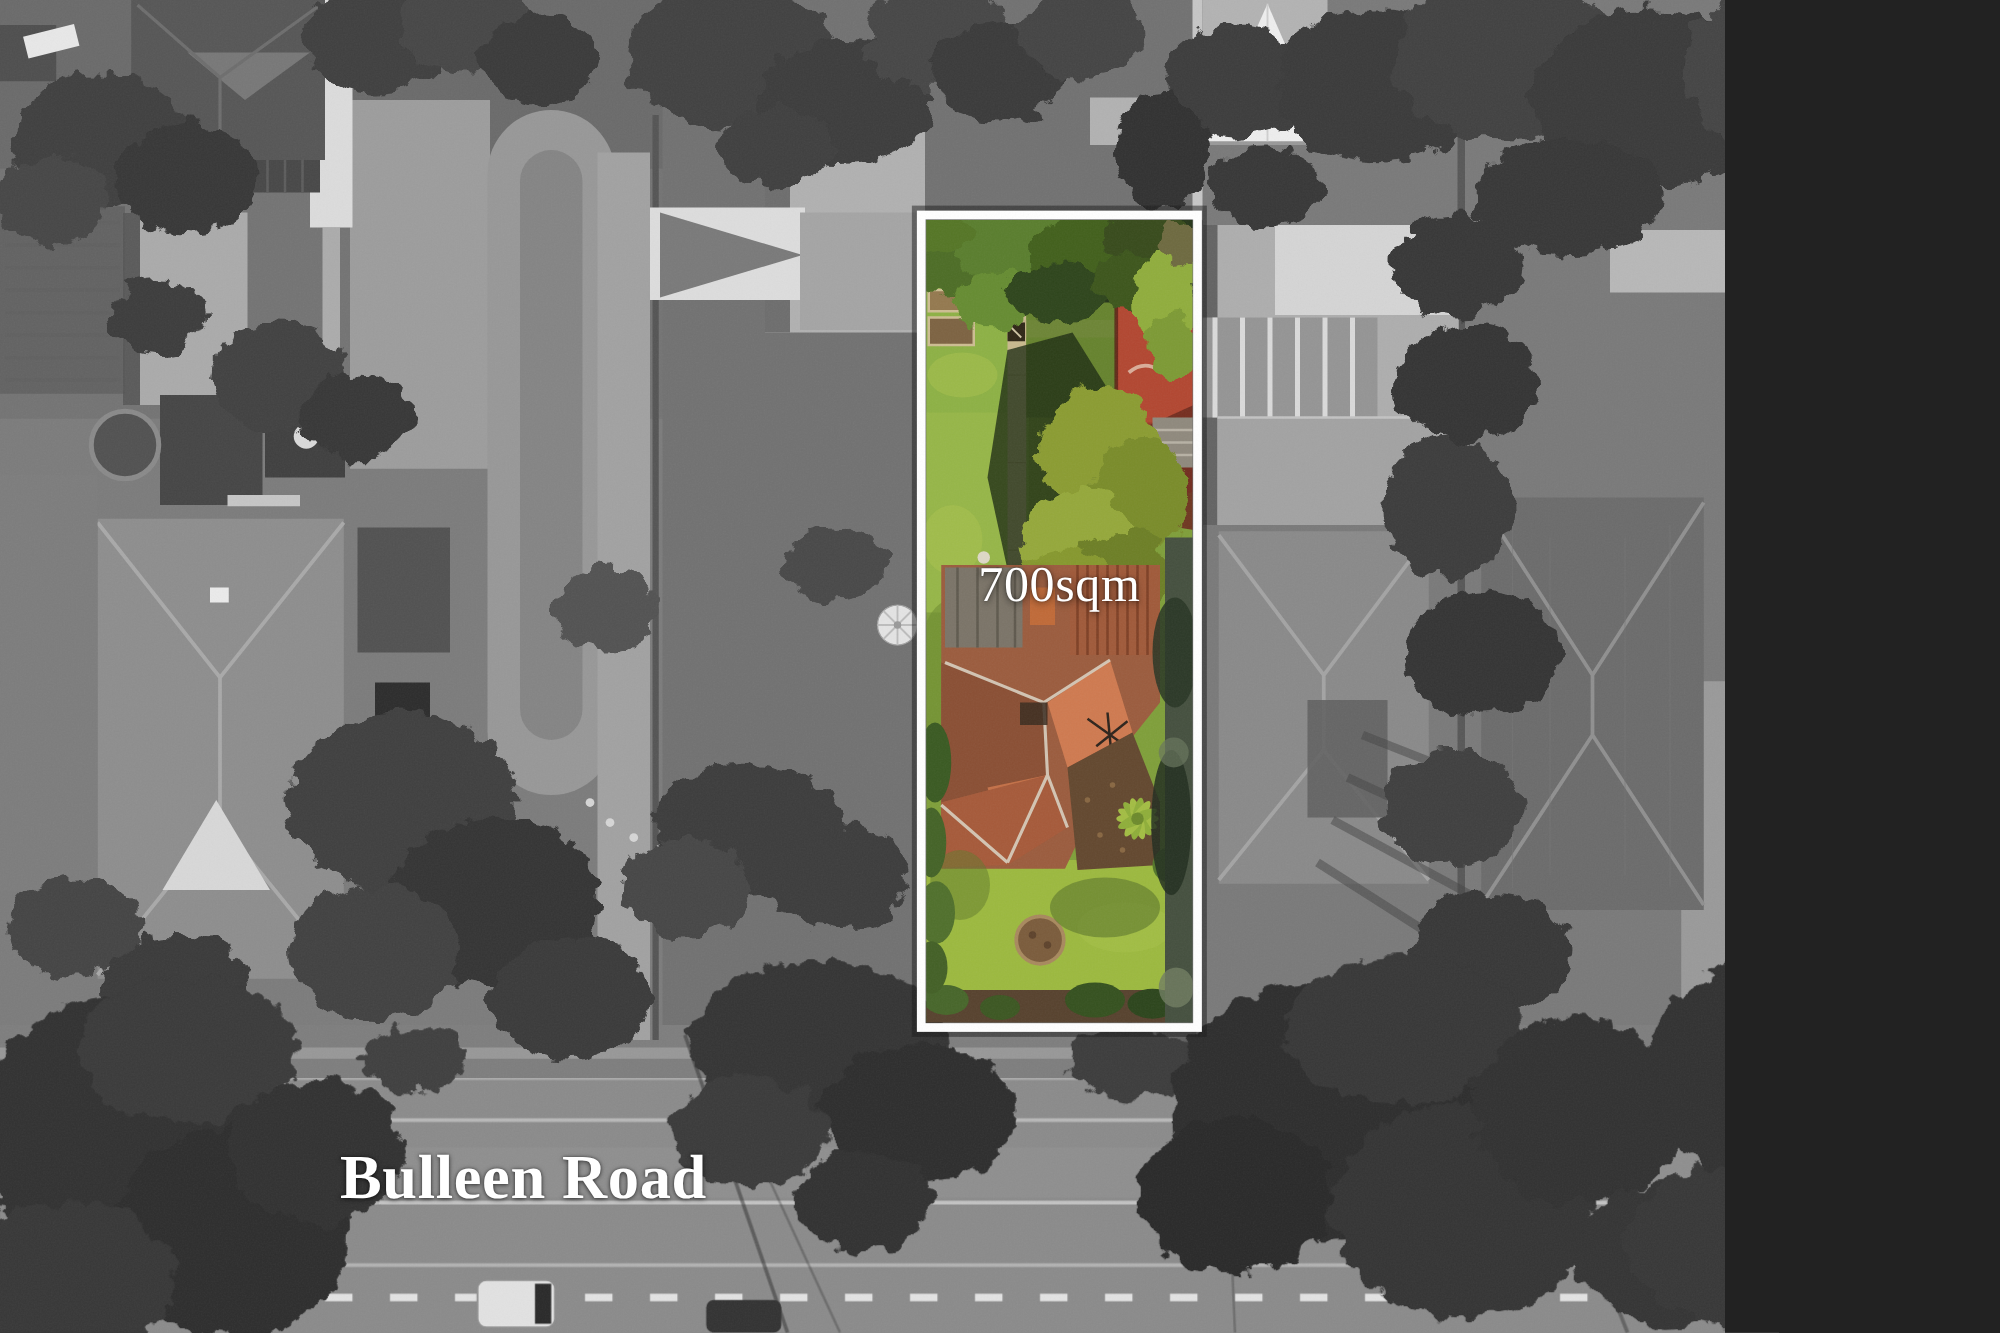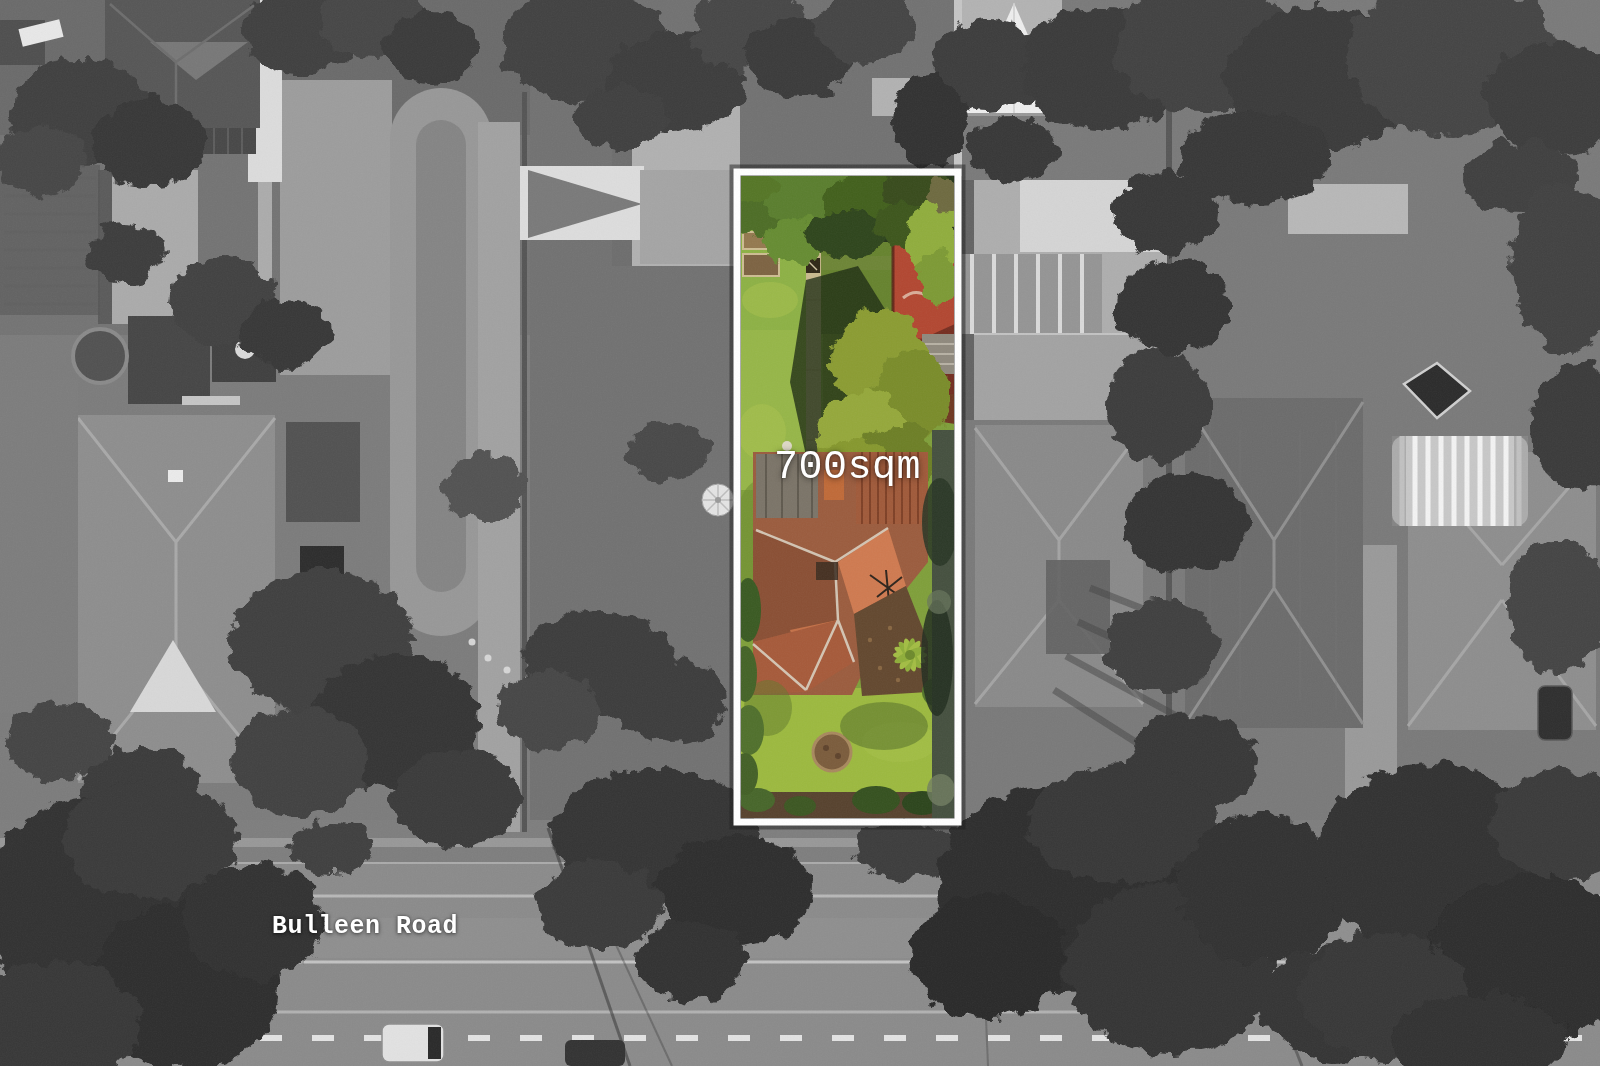--- a/index.html
+++ b/index.html
@@ -1,23 +1,23 @@
 <!DOCTYPE html>
 <html><head>
 <meta charset="utf-8">
 <style>
   html,body{margin:0;padding:0;background:#222;}
-  .scene{position:relative;width:1600px;height:1066px;overflow:hidden;background:#747474;
-         font-family:Liberation Mono, monospace;}
+  .scene{position:relative;width:1380px;height:1066px;overflow:hidden;background:#747474;
+         font-family:Liberation Serif, serif;}
   .scene svg{position:absolute;left:0;top:0;}
   .overlay-label{position:absolute;color:#fff;white-space:nowrap;}
   .lot-label{left:737px;top:449px;width:221px;text-align:center;font-size:40px;line-height:38px;
              font-weight:500;letter-spacing:.5px;
              text-shadow:0 1px 6px rgba(0,0,0,.55),0 0 2px rgba(0,0,0,.4);}
-  .road-label{left:272px;top:912px;font-size:25px;font-weight:700;letter-spacing:.5px;
+  .road-label{left:272px;top:912px;font-size:50px;font-weight:700;letter-spacing:.5px;
               text-shadow:0 1px 4px rgba(0,0,0,.6),0 0 2px rgba(0,0,0,.35);}
 </style>
 </head>
 <body>
 
 <div class="scene">
 <svg width="1600" height="1066" viewBox="0 0 1600 1066">
   <defs>
     <filter id="f-foliage" x="-40%" y="-40%" width="180%" height="180%">
       <feTurbulence type="fractalNoise" baseFrequency="0.055" numOctaves="3" seed="7" result="t"></feTurbulence>

